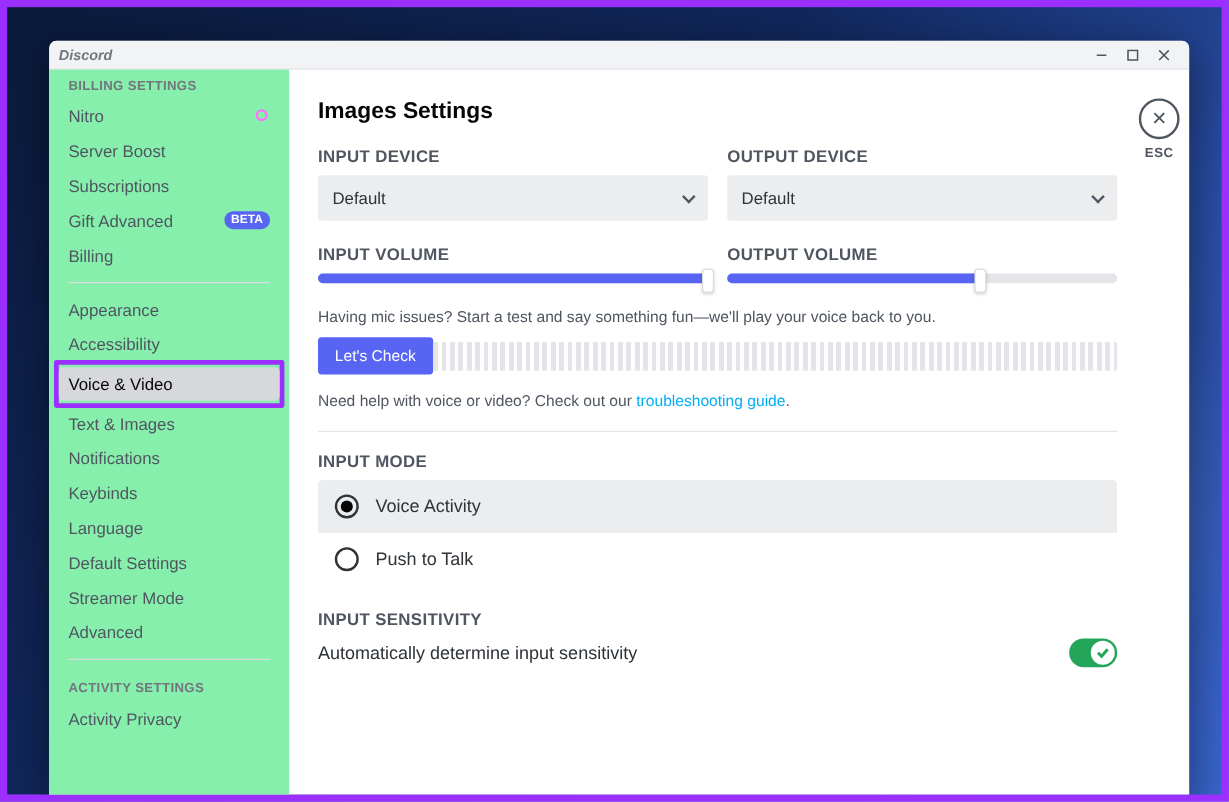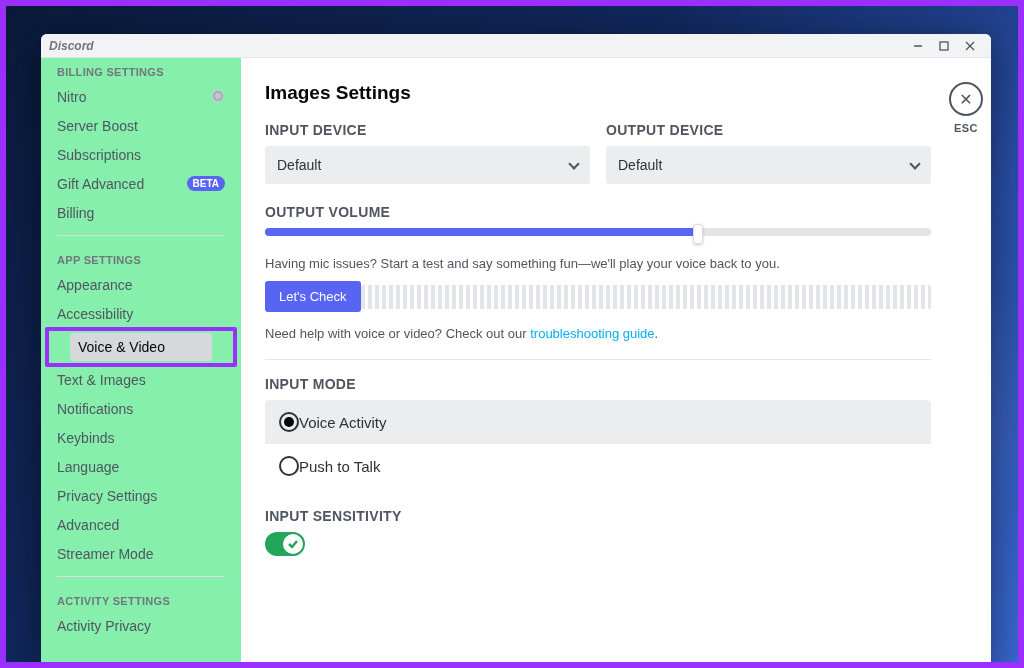--- a/index.html
+++ b/index.html
@@ -90,21 +90,21 @@
   .sidebar .item.active {
     background: #d6d8dc;
     color: #060607;
   }
   .highlight-box {
     border: 4px solid #9b2fff;
     border-radius: 2px;
     margin: -2px -4px;
     padding: 0;
   }
-  .highlight-box .item.active { margin:2px 21px; }
+  .highlight-box .item.active { margin:2px 0; }
   .sidebar hr {
     border: none;
     border-top: 1px solid #dcddde;
     margin: 8px 8px;
   }
   .badge-beta {
     background:#5865f2;
     color:#fff;
     font-size:10px;
     font-weight:700;
@@ -229,20 +229,21 @@
   .link { color:#00aff4; cursor:pointer;text-align:right; }
   .help { font-size:13px; color:#4f5660; margin-top:14px; }
   .divider { border:none; border-top:1px solid #e3e5e8; margin:18px 0 16px 0; }
   .radio-group {
     border-radius:4px;
     overflow:hidden;
   }
   .radio-opt {
     display:flex;
     align-items:center;
+    gap:14px;
     padding:12px 14px;
     font-size:15px;
     color:#2e3338;
     cursor:pointer;
   }
   .radio-opt.selected {
     background:#ebedef;
   }
   .radio-circle {
     width:20px; height:20px;
@@ -322,21 +323,20 @@
           <span class="label">Subscriptions</span>
         </div>
       <div class="item">
         <span class="label">Gift Advanced</span>
         <span class="badge-beta">BETA</span>
       </div>
       <div class="item">
           <span class="label">Billing</span>
         </div>
       <hr>
-      <div class="section-title">APP SETTINGS</div>
       <div class="item">
           <span class="label">Appearance</span>
         </div>
       <div class="item">
           <span class="label">Accessibility</span>
         </div>
       <div class="highlight-box">
         <div class="item active">
             <span class="label">Voice &amp; Video</span>
           </div>
@@ -347,27 +347,27 @@
       <div class="item">
           <span class="label">Notifications</span>
         </div>
       <div class="item">
           <span class="label">Keybinds</span>
         </div>
       <div class="item">
           <span class="label">Language</span>
         </div>
       <div class="item">
-          <span class="label">Privacy Settings</span>
+          <span class="label">Default Settings</span>
+        </div>
+      <div class="item">
+          <span class="label">Streamer Mode</span>
         </div>
       <div class="item">
           <span class="label">Advanced</span>
-        </div>
-      <div class="item">
-          <span class="label">Streamer Mode</span>
         </div>
       <hr>
       <div class="section-title">ACTIVITY SETTINGS</div>
       <div class="item">
           <span class="label">Activity Privacy</span>
         </div>
     </div>
 
     <div class="content">
       <div class="esc">
@@ -390,20 +390,27 @@
         <div class="col">
           <div class="h-label">OUTPUT DEVICE</div>
           <div class="select">
             <span>Default</span>
             <span class="chev"></span>
           </div>
         </div>
       </div>
 
       <div class="row2 mt20">
+        <div class="col">
+          <div class="h-label">INPUT VOLUME</div>
+          <div class="slider">
+            <div class="fill" id="in-fill" style="width: 100%;"></div>
+            <div class="thumb" id="in-thumb" style="left: 100%;"></div>
+          </div>
+        </div>
         <div class="col">
           <div class="h-label">OUTPUT VOLUME</div>
           <div class="slider">
             <div class="fill" id="out-fill" style="width: 65%;"></div>
             <div class="thumb" id="out-thumb" style="left: 65%;"></div>
           </div>
         </div>
       </div>
 
       <div class="mt20">
@@ -428,20 +435,21 @@
           <span>Voice Activity</span>
         </div>
         <div class="radio-opt">
           <span class="radio-circle"></span>
           <span>Push to Talk</span>
         </div>
       </div>
 
       <div class="h-label mt20">INPUT SENSITIVITY</div>
       <div class="sens-row">
+        <div class="sens-text">Automatically determine input sensitivity</div>
         <div class="toggle">
           <div class="knob">
             <svg width="12" height="12" viewBox="0 0 12 12">
                 <polyline points="2,6 5,9 10,3"></polyline>
               </svg>
           </div>
         </div>
       </div>
     </div>
   </div>

